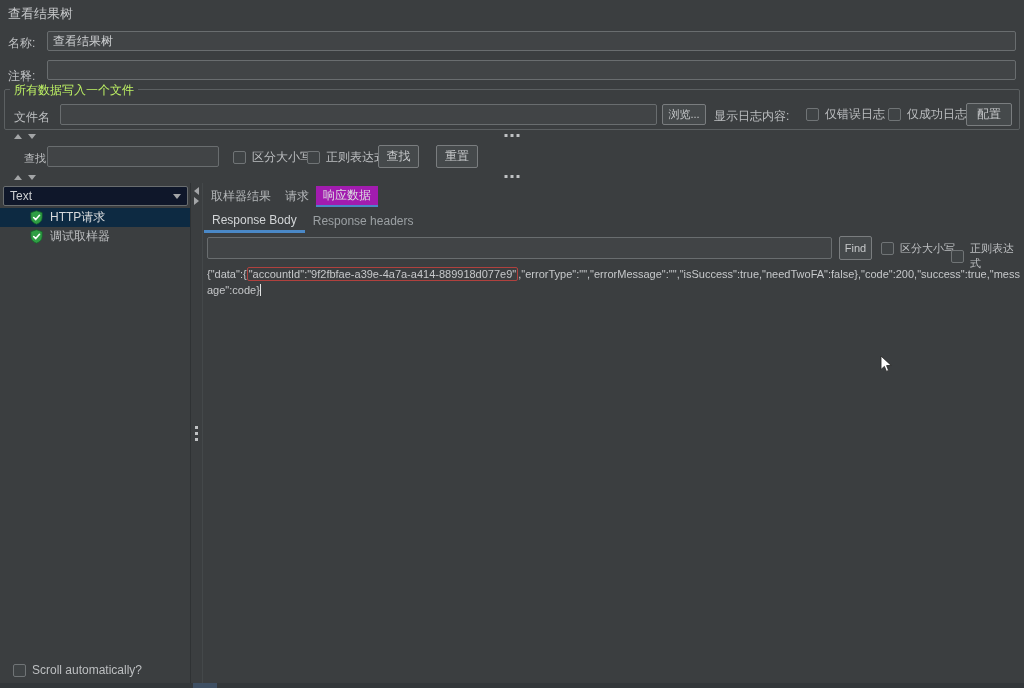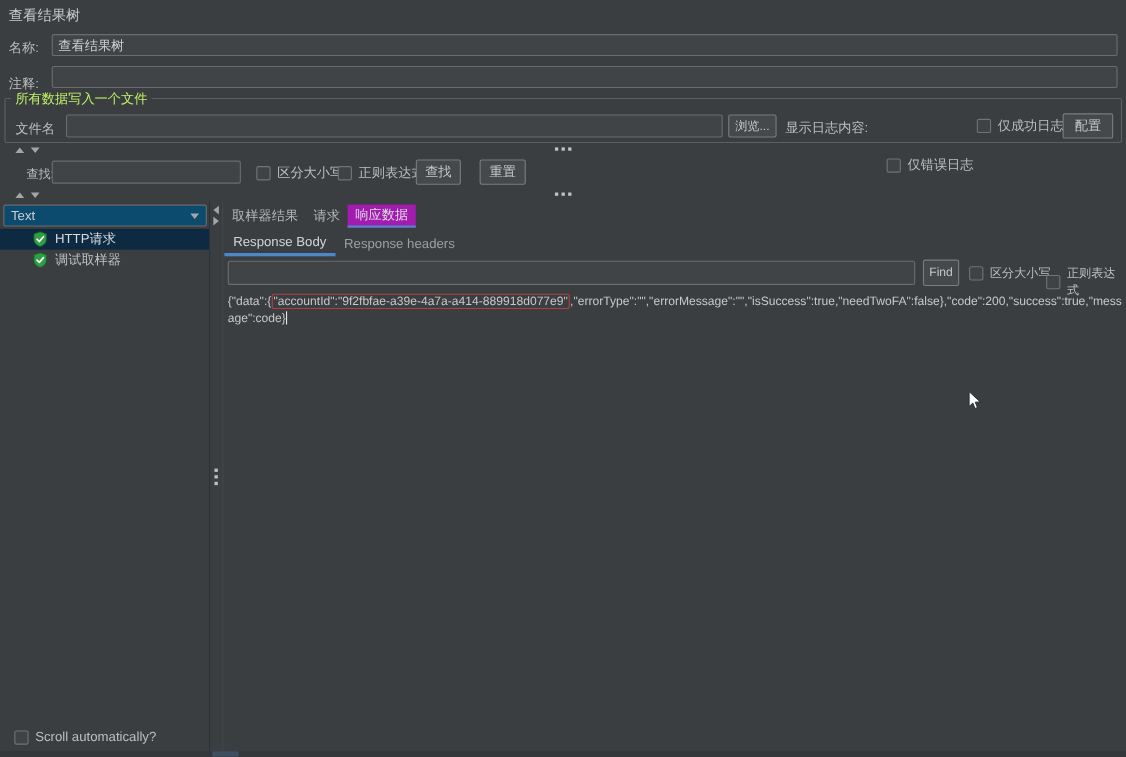--- a/index.html
+++ b/index.html
@@ -28,21 +28,21 @@
   .hsplit { position:absolute; left:0; width:1024px; height:10px; }
   .tri { width:0; height:0; position:absolute; }
   .tri.up   { border-left:4px solid transparent; border-right:4px solid transparent; border-bottom:5px solid #a3a5a7; }
   .tri.down { border-left:4px solid transparent; border-right:4px solid transparent; border-top:5px solid #a3a5a7; }
   .tri.left { border-top:4px solid transparent; border-bottom:4px solid transparent; border-right:5px solid #a3a5a7; }
   .tri.right{ border-top:4px solid transparent; border-bottom:4px solid transparent; border-left:5px solid #a3a5a7; }
   .hdots { position:absolute; left:50%; top:3px; transform:translateX(-50%); display:flex; gap:3px; }
   .hdots i, .vdots i { width:3px; height:3px; background:#c0c2c4; display:block; }
   .vdots { position:absolute; display:flex; flex-direction:column; gap:3px; }
 
-  .combo { position:absolute; left:3px; top:186px; width:185px; height:20px; background:#0c4a6e;
+  .combo { position:absolute; left:3px; top:186px; width:185px; height:20px; background:#0f172a;
            border:1px solid #696d6f; border-radius:2px; font-size:12px; color:#cdcfd1;
            display:flex; align-items:center; padding:0 6px; }
   .combo .cv { flex:1; }
 
   .tree-row { position:absolute; left:0; width:190px; height:19px; display:flex; align-items:center;
               gap:6px; padding-left:29px; font-size:12px; color:#bdbfc1; }
   .tree-row.selected { background:#0d2a42; color:#d8dadc; }
   .shield { width:15px; height:15px; flex:0 0 auto; }
 
   .vline { position:absolute; width:1px; background:#2f3234; }
@@ -81,21 +81,21 @@
   </div>
 
   <div class="groupbox"></div>
   <div class="group-title">所有数据写入一个文件</div>
   <div class="label" style="left:14px; top:109px;">文件名</div>
   <div class="input" style="left:60px; top:104px; width:597px; height:21px;">
     <span></span>
   </div>
   <div class="btn" style="left:662px; top:104px; width:44px; height:21px; font-size:11px;">浏览...</div>
   <div class="label" style="left:714px; top:108px;">显示日志内容:</div>
-  <div class="chk" style="left:806px; top:106px;margin-top:36px;">
+  <div class="chk" style="left:806px; top:106px;">
     <span class="box"></span>
     <span>仅错误日志</span>
   </div>
   <div class="chk" style="left:888px; top:106px;">
     <span class="box"></span>
     <span>仅成功日志</span>
   </div>
   <div class="btn" style="left:966px; top:103px; width:46px; height:23px;">配置</div>
 
   <div class="hsplit" style="top:131px;">

